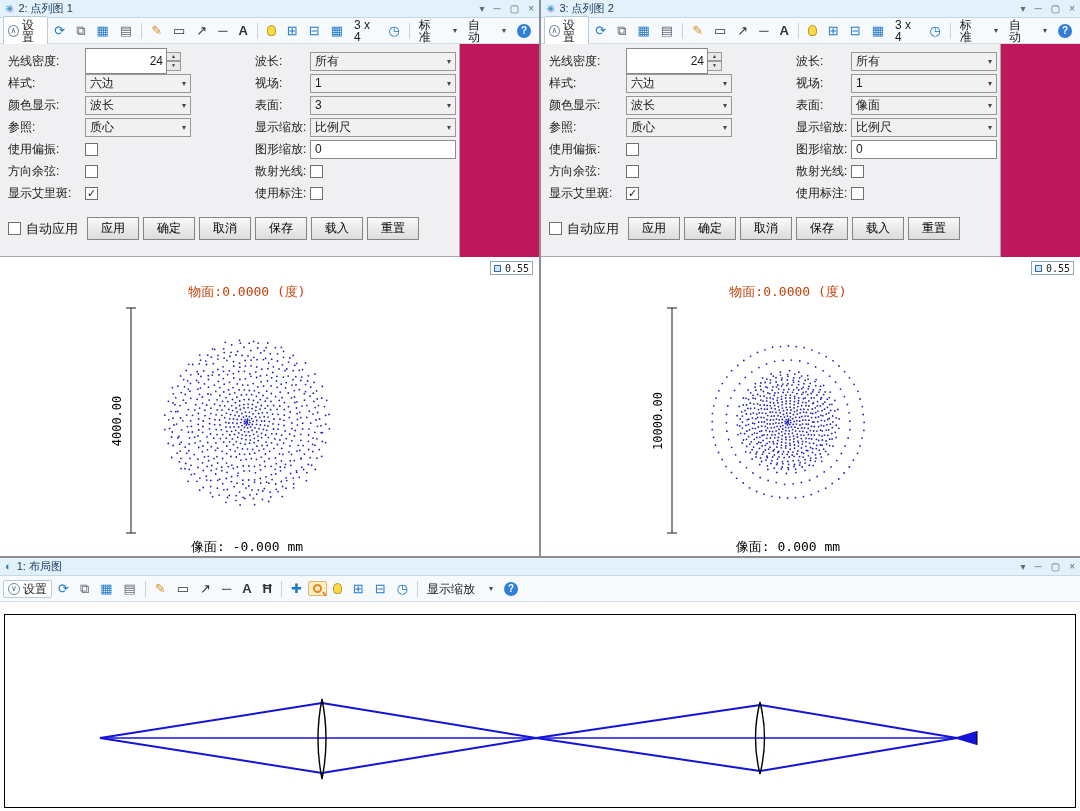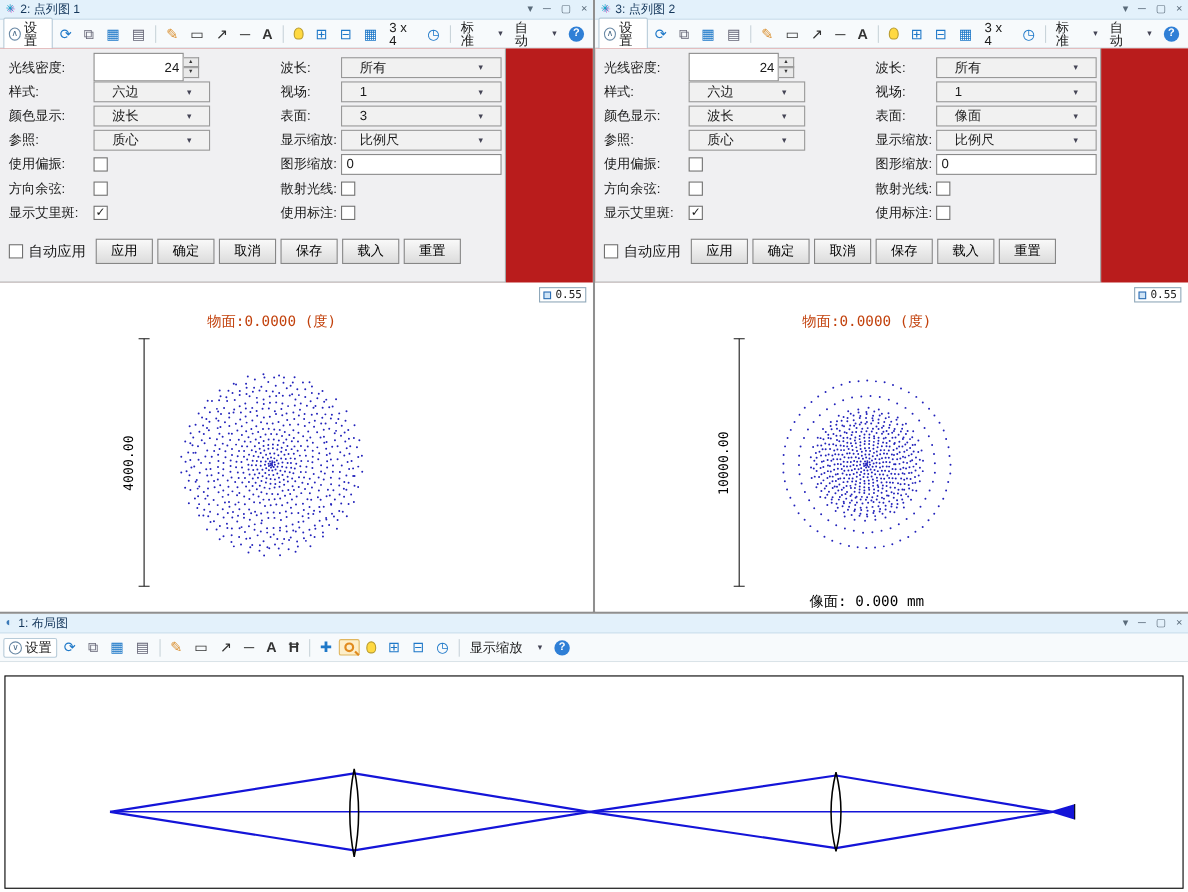--- a/index.html
+++ b/index.html
@@ -29,31 +29,31 @@
   .ic-blue{color:#1e78c8}.ic-gray{color:#667}.ic-orange{color:#d98d2b}.ic-dark{color:#333}
   .bulb{width:9px;height:11px;border-radius:50% 50% 40% 40%;background:#ffd942;border:1px solid #b99c2e}
   .mag{position:relative;width:9px;height:9px;border:2px solid #e08a1e;border-radius:50%}
   .mag::after{content:"";position:absolute;left:7px;top:7px;width:5px;height:2px;background:#e08a1e;transform:rotate(45deg)}
   .zoom-active{border-color:#e0b65e;background:#fdeec9}
   .ddlabel{display:flex;align-items:center;gap:14px}
   .caret{font-size:8px;color:#445}
   .help{width:14px;height:14px;border-radius:50%;background:#2f7fd6;color:#fff;font-weight:bold;
     font-size:10px;display:flex;align-items:center;justify-content:center}
   
-  .settings-strip{display:flex;flex:0 0 213px;height:213px;background:#b91c1c}
+  .settings-strip{display:flex;flex:0 0 213px;height:213px;background:#be185d}
   .settings-panel{width:460px;height:213px;background:#f0f0f2;border-right:1px solid #a8a8a8;
     border-bottom:1px solid #a8a8a8;padding-top:6px}
   .srow{display:flex;align-items:center;height:22px;padding-left:8px}
   .lblA{width:77px;font-size:12px}
   .fldA{width:106px;display:flex;align-items:center}
   .spacerA{width:64px}
   .lblB{width:55px;font-size:12px}
   .fldB{width:146px;display:flex;align-items:center}
   .dd{flex:1;height:19px;background:#f1f1f1;border:1px solid #989898;display:flex;align-items:center;
-    padding:0 16px;font-size:12px}
+    padding:0 4px;font-size:12px}
   .dd .caret{margin-left:auto}
   .numbox{width:82px;height:19px;background:#fff;border:1px solid #8a8a8a;display:flex;
     align-items:center;justify-content:flex-end;padding:12px 3px;font-size:12px}
   .spin{width:14px;height:19px;display:flex;flex-direction:column}
   .spin div{flex:1;border:1px solid #9a9a9a;border-left:none;background:#e9e9e9;font-size:5px;
     color:#333;display:flex;align-items:center;justify-content:center;line-height:1}
   .txtbox{flex:1;height:19px;background:#fff;border:1px solid #8a8a8a;display:flex;align-items:center;
     padding:0 4px;font-size:12px}
   .cb{width:13px;height:13px;background:#fff;border:1px solid #707070;font-size:11px;line-height:11px;
     text-align:center;color:#1a1a1a}
@@ -962,20 +962,21 @@
             <circle cx="199.7" cy="98.1" r="0.9" fill="#2222bb"></circle>
             <circle cx="212.5" cy="91.8" r="0.9" fill="#2222bb"></circle>
             <circle cx="225.3" cy="85.3" r="0.9" fill="#2222bb"></circle>
             <circle cx="239.5" cy="83.3" r="0.9" fill="#2222bb"></circle>
             <circle cx="253.7" cy="84.4" r="0.9" fill="#2222bb"></circle>
             <circle cx="267.8" cy="86.0" r="0.9" fill="#2222bb"></circle>
             <circle cx="281.4" cy="90.4" r="0.9" fill="#2222bb"></circle>
             <circle cx="293.2" cy="98.4" r="0.9" fill="#2222bb"></circle>
             <circle cx="305.5" cy="106.0" r="0.9" fill="#2222bb"></circle>
           </svg>
+        <div class="plot-bottom">像面: -0.000 mm</div>
       </div>
     </div>
 
     <div class="window">
       <div class="titlebar">
         <span class="wicon">✳</span>
         <span class="title">3: 点列图 2</span>
         <span class="win-controls">
           <span>▾</span>
           <span>─</span>

